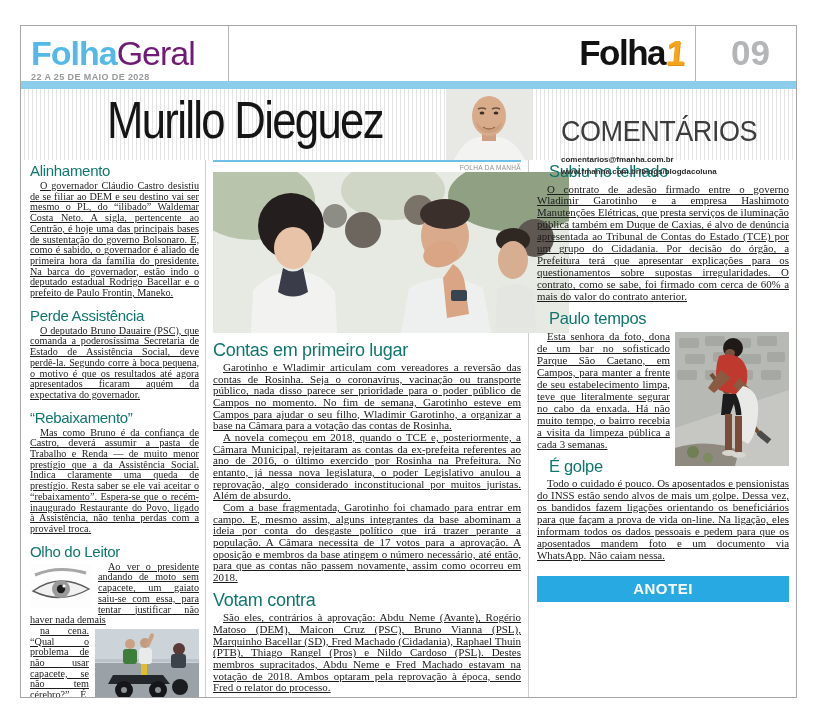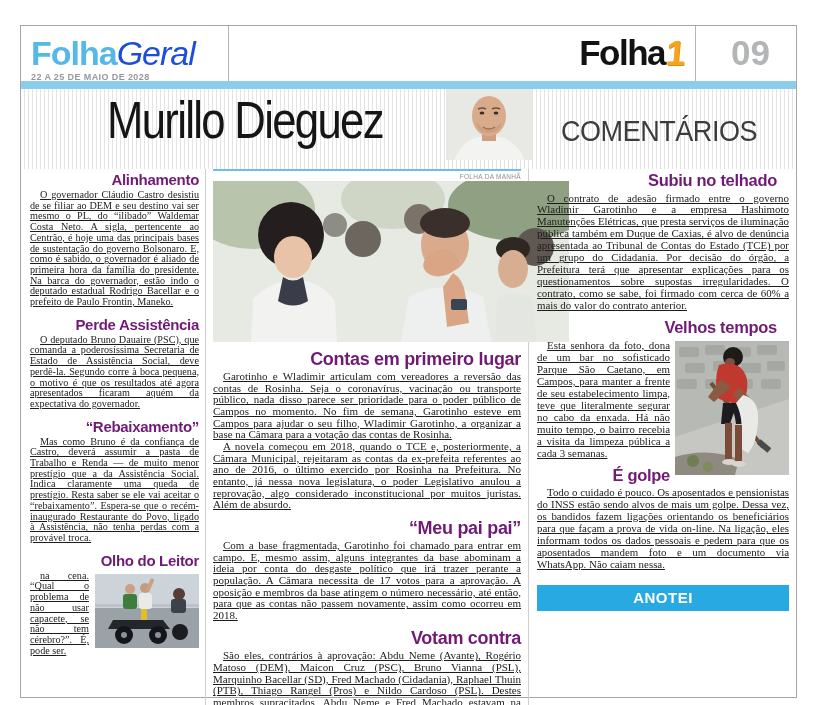--- a/index.html
+++ b/index.html
@@ -6,57 +6,57 @@
   body{width:813px;height:705px;background:#ffffff;position:relative;
        font-family:"Liberation Serif", serif;color:#1c1c1c;overflow:hidden;}
   .frame{position:absolute;left:20px;top:25px;width:777px;height:673px;
          border:1px solid #a6a6a6;background:#fff;box-sizing:border-box;}
 
   
   .topbar{position:relative;height:55px;}
   .brand{position:absolute;left:10px;top:10px;line-height:1;}
   .brand-line{font-family:"Liberation Sans",sans-serif;font-size:34px;letter-spacing:-1px;}
   .b-folha{color:#56b8e6;font-weight:700;}
-  .b-geral{color:#1d4ed8;font-weight:400;font-style:italic;}
+  .b-geral{color:#701a75;font-weight:400;}
   .brand-date{font-family:"Liberation Sans",sans-serif;font-size:9px;font-weight:700;
               color:#96989a;letter-spacing:.4px;margin-top:3px;}
   .vrule{position:absolute;top:0;width:1px;height:55px;background:#b5b5b5;}
   .vr1{left:207px;} .vr2{right:100px;}
   .logo-right{position:absolute;right:112px;top:9px;font-family:"Liberation Sans",sans-serif;
               font-size:35px;font-weight:700;letter-spacing:-1.5px;line-height:1;}
   .l-folha{color:#121212;}
   .l-one{color:#f6a41c;display:inline-block;transform:skewX(-5deg);margin-left:1px;
          text-shadow:1px 1px 0 #e08e12;}
   .pagenum{position:absolute;right:26px;top:9px;font-family:"Liberation Sans",sans-serif;
            font-size:35px;font-weight:700;color:#b3b5b7;line-height:1;margin-left:20px;}
 
   
   .bluebar{height:8px;background:#8ccdec;}
-  .masthead{position:relative;height:80px;
+  .masthead{position:relative;height:71px;
      background:repeating-linear-gradient(90deg,#ffffff 0px,#ffffff 3px,#e4e4e4 3px,#e4e4e4 4px);}
   .columnist{position:absolute;left:86px;top:4px;margin:0;font-family:"Liberation Sans",sans-serif;
      font-weight:400;font-size:52px;line-height:1.05;color:#151515;letter-spacing:-2px;
      transform:scaleX(.84);transform-origin:left top;white-space:nowrap;}
   .headshot{position:absolute;left:425px;top:0;}
   .mast-right{position:absolute;left:540px;top:6px;margin-top:19px;}
   .mast-right h2{margin:0;font-family:"Liberation Sans",sans-serif;font-weight:400;
      font-size:30px;color:#3c3c3c;letter-spacing:-.5px;transform:scaleX(.9);
      transform-origin:left top;white-space:nowrap;}
   .contact{font-family:"Liberation Sans",sans-serif;font-size:8px;font-weight:700;
      color:#2a2a2a;line-height:1.55;margin-top:6px;}
 
   
   .content{display:flex;height:537px;overflow:hidden;}
   .col{box-sizing:border-box;}
   .col-left{width:184px;padding:2px 6px 0 9px;}
   .col-mid{width:324px;padding:0 7px;border-left:1px solid #cfcfcf;border-right:1px solid #cfcfcf;}
   .col-right{flex:1;padding:2px 7px 0 8px;}
 
-  h3{font-family:"Liberation Sans",sans-serif;font-weight:700;color:#701a75;
-     margin:9px 0 3px;line-height:1;letter-spacing:-.3px;text-align:right;}
+  h3{font-family:"Liberation Sans",sans-serif;font-weight:400;color:#0f766e;
+     margin:9px 0 3px;line-height:1;letter-spacing:-.3px;}
   .col-left h3{font-size:15px;}
   .col-mid h3{font-size:18px;margin:8px 0 3px;}
   .col-right h3{font-size:16.5px;margin:8px 12px 3px;}
   h3.first{margin-top:1px;}
 
   p.body{margin:0;text-align:justify;text-indent:10px;text-decoration:underline;}
   .col-left p.body{font-size:10.2px;line-height:1.05;}
   .col-mid  p.body{font-size:11px;line-height:1.06;}
   .col-right p.body{font-size:10.9px;line-height:1.1;}
 
@@ -104,40 +104,54 @@
       <rect x="36" y="38" width="14" height="14" fill="#cf9f80"></rect>
       <ellipse cx="43" cy="27" rx="17" ry="20" fill="#d8ab8b"></ellipse>
       <path d="M30,33 q13,15 26,0 q-2,11 -13,11 q-11,0 -13,-11" fill="#c3967a" opacity=".55"></path>
       <ellipse cx="36" cy="24" rx="2.4" ry="1.6" fill="#3a2e26"></ellipse>
       <ellipse cx="50" cy="24" rx="2.4" ry="1.6" fill="#3a2e26"></ellipse>
       <path d="M32,20 q4,-2 8,0 M46,20 q4,-2 8,0" stroke="#6b5241" stroke-width="1.4" fill="none"></path>
       <path d="M37,38 q6,4 12,0" stroke="#9c6b4e" stroke-width="1.4" fill="none"></path>
     </svg>
     <div class="mast-right">
       <h2>COMENTÁRIOS</h2>
+      <div class="contact">
+        <div>comentarios@fmanha.com.br</div>
+        <div>www.fmanha.com.br/blogs/blogdacoluna</div>
+      </div>
     </div>
   </div>
 
   <main class="content">
 
     <div class="col col-left">
       <section>
         <h3 class="first">Alinhamento</h3>
         <p class="body">O governador Cláudio Castro desistiu de se filiar ao DEM e seu destino vai ser mesmo o PL, do “ilibado” Waldemar Costa Neto. A sigla, pertencente ao Centrão, é hoje uma das principais bases de sustentação do governo Bolsonaro. E, como é sabido, o governador é aliado de primeira hora da família do presidente. Na barca do governador, estão indo o deputado estadual Rodrigo Bacellar e o prefeito de Paulo Frontin, Maneko.</p>
       </section>
       <section>
         <h3>Perde Assistência</h3>
         <p class="body">O deputado Bruno Dauaire (PSC), que comanda a poderosíssima Secretaria de Estado de Assistência Social, deve perdê-la. Segundo corre à boca pequena, o motivo é que os resultados até agora apresentados ficaram aquém da expectativa do governador.</p>
       </section>
       <section>
         <h3>“Rebaixamento”</h3>
         <p class="body">Mas como Bruno é da confiança de Castro, deverá assumir a pasta de Trabalho e Renda — de muito menor prestígio que a da Assistência Social. Indica claramente uma queda de prestígio. Resta saber se ele vai aceitar o “rebaixamento”. Espera-se que o recém-inaugurado Restaurante do Povo, ligado à Assistência, não tenha perdas com a provável troca.</p>
       </section>
       <section>
         <h3>Olho do Leitor</h3>
+        <p class="body olho-p1">
+          <svg class="eye-img" width="62" height="44" viewBox="0 0 62 44">
+            <rect width="62" height="44" fill="#fdfdfd"></rect>
+            <path d="M5,11 Q28,1 56,9" stroke="#8a8a8a" stroke-width="3" fill="none" opacity=".75"></path>
+            <path d="M3,27 Q29,8 59,25 Q31,41 3,27 Z" fill="#f1f1f1" stroke="#5c5c5c" stroke-width="1.4"></path>
+            <circle cx="31" cy="25" r="9" fill="#9a9a9a"></circle>
+            <circle cx="31" cy="25" r="4.2" fill="#1d1d1d"></circle>
+            <circle cx="34" cy="22" r="1.6" fill="#ffffff"></circle>
+          </svg><span>Ao ver o presidente andando de moto sem capacete, um gaiato saiu-se com essa, para tentar justificar não haver nada demais</span>
+        </p>
         <p class="body olho-p2">
           <svg class="moto-img" width="104" height="74" viewBox="0 0 104 74">
             <rect width="104" height="34" fill="#ccd4da"></rect>
             <rect y="34" width="104" height="40" fill="#9aa2a8"></rect>
             <rect y="30" width="104" height="3" fill="#bcc2c7"></rect>
             <circle cx="84" cy="20" r="6" fill="#5a3a35"></circle>
             <rect x="76" y="25" width="15" height="14" rx="3" fill="#3c424a"></rect>
             <circle cx="85" cy="58" r="8" fill="#1a1c1f"></circle>
             <circle cx="50" cy="14" r="5" fill="#c29b80"></circle>
             <rect x="44" y="19" width="13" height="16" rx="3" fill="#e9eaea"></rect>
@@ -183,40 +197,39 @@
         </svg>
       </div>
       <section>
         <h3>Contas em primeiro lugar</h3>
         <p class="body">Garotinho e Wladimir articulam com vereadores a reversão das contas de Rosinha. Seja o coronavírus, vacinação ou transporte público, nada disso parece ser prioridade para o poder público de Campos no momento. No fim de semana, Garotinho esteve em Campos para ajudar o seu filho, Wladimir Garotinho, a organizar a base na Câmara para a votação das contas de Rosinha.</p>
       </section>
       <section>
         <p class="body">A novela começou em 2018, quando o TCE e, posteriormente, a Câmara Municipal, rejeitaram as contas da ex-prefeita referentes ao ano de 2016, o último exercido por Rosinha na Prefeitura. No entanto, já nessa nova legislatura, o poder Legislativo anulou a reprovação, algo considerado inconstitucional por muitos juristas. Além de absurdo.</p>
       </section>
       <section>
-        <h3>“Meu pai pai”</h3>
         <p class="body">Com a base fragmentada, Garotinho foi chamado para entrar em campo. E, mesmo assim, alguns integrantes da base abominam a ideia por conta do desgaste político que irá trazer perante a população. A Câmara necessita de 17 votos para a aprovação. A oposição e membros da base atingem o número necessário, até então, para que as contas não passem novamente, assim como ocorreu em 2018.</p>
       </section>
       <section>
         <h3>Votam contra</h3>
         <p class="body">São eles, contrários à aprovação: Abdu Neme (Avante), Rogério Matoso (DEM), Maicon Cruz (PSC), Bruno Vianna (PSL), Marquinho Bacellar (SD), Fred Machado (Cidadania), Raphael Thuin (PTB), Thiago Rangel (Pros) e Nildo Cardoso (PSL). Destes membros supracitados, Abdu Neme e Fred Machado estavam na votação de 2018. Ambos optaram pela reprovação à época, sendo Fred o relator do processo.</p>
       </section>
       <section>
         <h3>Modus operandi de sempre</h3>
         <p class="body">Garotinho está utilizando os mesmos métodos de pressão de sempre, afirmando que quem fica contra ele vai pro limbo da política. O ex-governador não está argumentando e sim, ameaçando, o que não é nenhuma novidade em se tratando dos métodos sempre utilizados por ele em situações semelhantes. As ameaças ocorreram durante reunião ocorrida na casinha da Lapa.</p>
       </section>
     </div>
 
     <div class="col col-right">
       <section>
         <h3 class="first">Subiu no telhado</h3>
         <p class="body">O contrato de adesão firmado entre o governo Wladimir Garotinho e a empresa Hashimoto Manutenções Elétricas, que presta serviços de iluminação pública também em Duque de Caxias, é alvo de denúncia apresentada ao Tribunal de Contas do Estado (TCE) por um grupo do Cidadania. Por decisão do órgão, a Prefeitura terá que apresentar explicações para os questionamentos sobre supostas irregularidades. O contrato, como se sabe, foi firmado com cerca de 60% a mais do valor do contrato anterior.</p>
       </section>
       <section>
-        <h3>Velhos tempos</h3>
+        <h3>Paulo tempos</h3>
         <div>
           <svg class="street-img" width="114" height="134" viewBox="0 0 114 134">
             <rect width="114" height="134" fill="#b7bab4"></rect>
             <g fill="#a6a9a3">
               <rect x="4" y="6" width="20" height="10" rx="2"></rect>
                 <rect x="30" y="4" width="20" height="10" rx="2"></rect>
               <rect x="56" y="6" width="20" height="10" rx="2"></rect>
                 <rect x="82" y="4" width="20" height="10" rx="2"></rect>
               <rect x="10" y="22" width="20" height="10" rx="2"></rect>
                 <rect x="38" y="20" width="20" height="10" rx="2"></rect>

